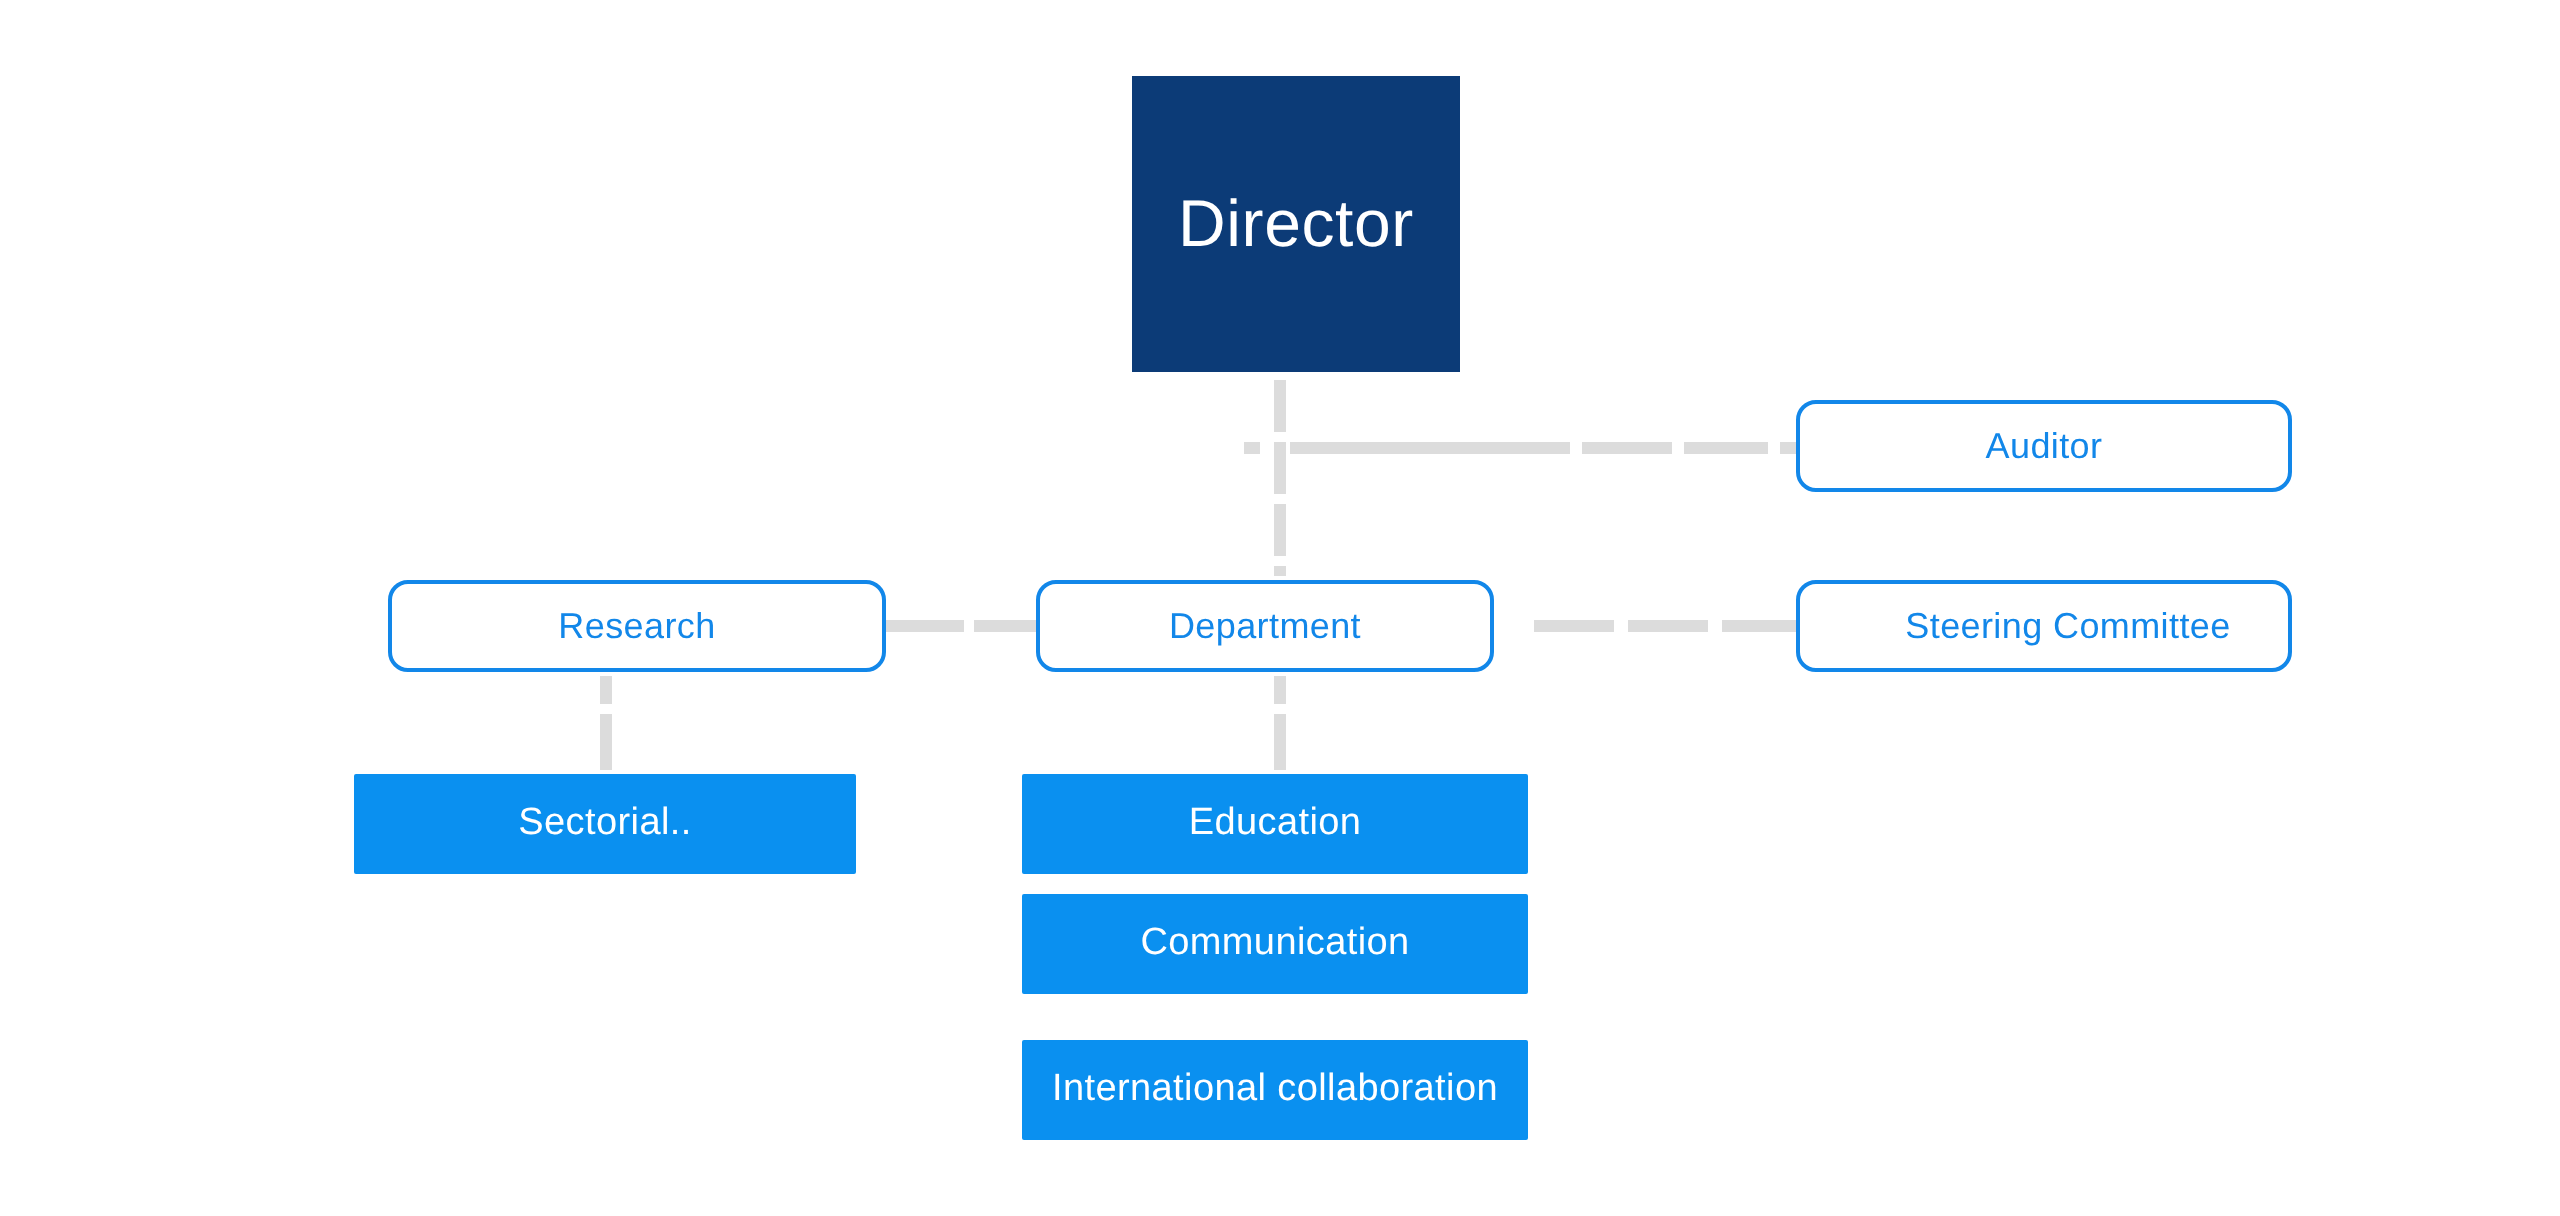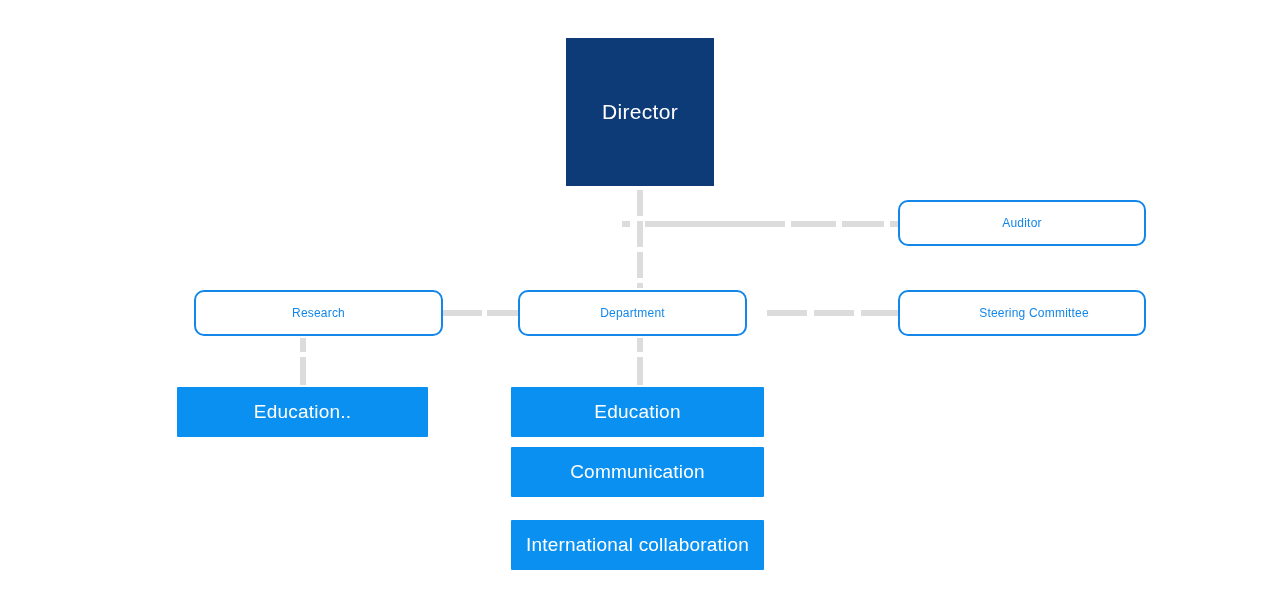--- a/index.html
+++ b/index.html
@@ -24,33 +24,33 @@
   .node {
     position: absolute;
     display: flex;
     align-items: center;
     justify-content: center;
     text-align: center;
     box-sizing: border-box;
   }
   .node-root {
     left: 566px; top: 38px;
-    width: 148px; height: 148px;
+    width: 164px; height: 148px;
     background: var(--navy, #0c3b77);
     color: #ffffff;
-    font-size: 21px;
+    font-size: 33px;
     font-weight: 500;
     letter-spacing: 0.3px;
   }
   .node-outline {
     background: #ffffff;
     border: 2px solid var(--outline_blue, #1287e9);
     border-radius: 10px;
     color: var(--outline_blue, #1287e9);
-    font-size: 12px;
+    font-size: 18px;
     font-weight: 500;
     letter-spacing: 0.2px;
     height: 46px;
   }
   .node-fill {
     background: var(--fill_blue, #0a90f0);
     color: #ffffff;
     font-size: 19px;
     font-weight: 500;
     letter-spacing: 0.2px;
@@ -107,21 +107,21 @@
 
   <div class="node node-outline node-department">
     <span>Department</span>
   </div>
 
   <div class="node node-outline node-steering-committee">
     <span>Steering Committee</span>
   </div>
 
   <div class="node node-fill node-sectorial">
-    <span>Education..</span>
+    <span>Sectorial..</span>
   </div>
 
   <div class="node node-fill node-education">
     <span>Education</span>
   </div>
 
   <div class="node node-fill node-communication">
     <span>Communication</span>
   </div>
 

